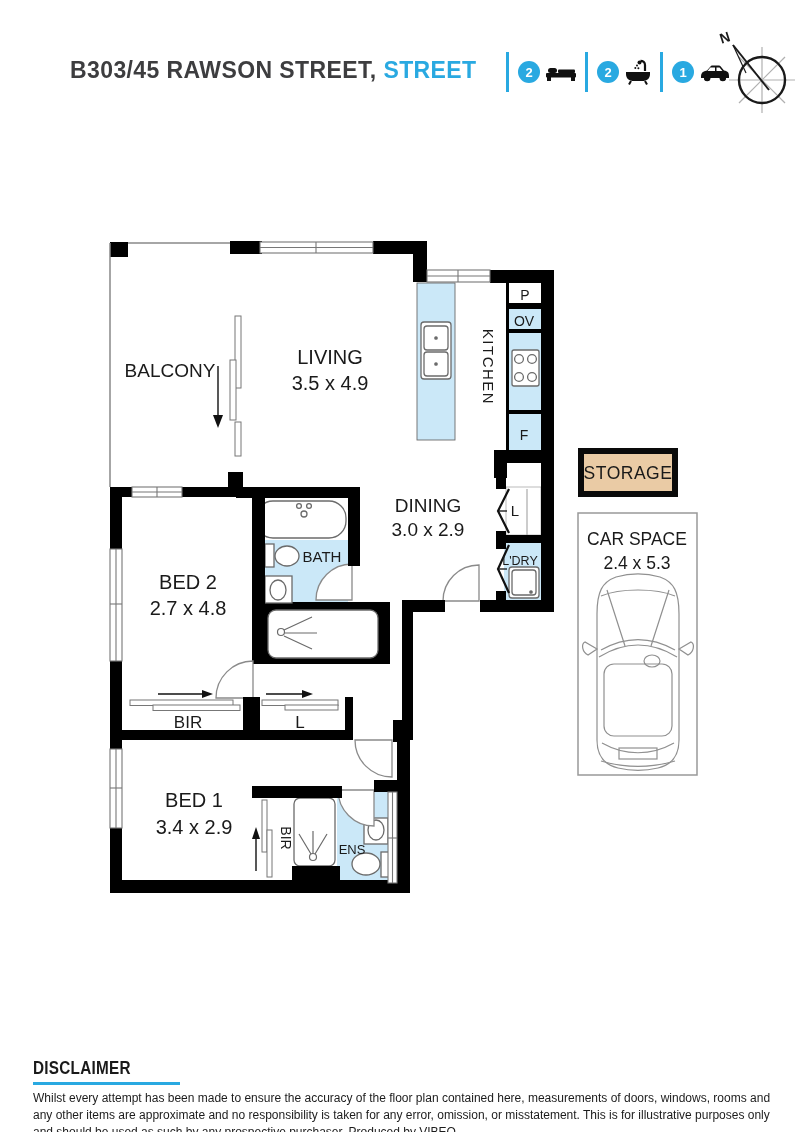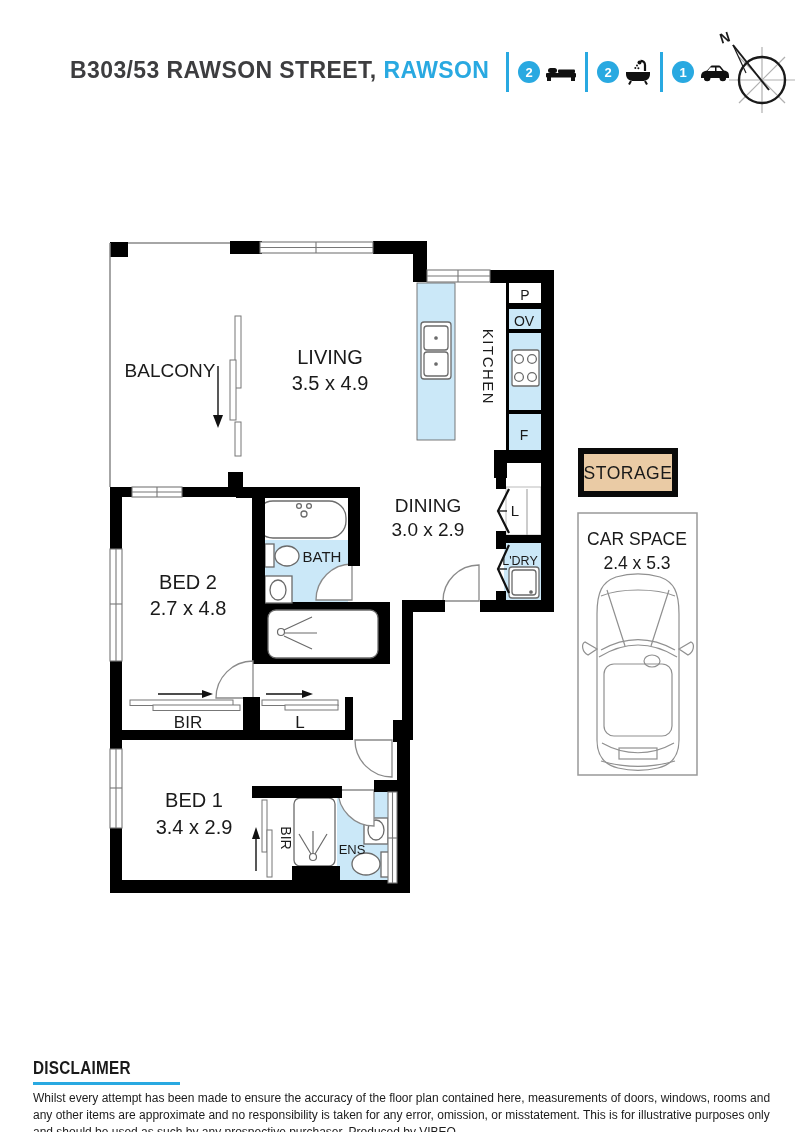--- a/index.html
+++ b/index.html
@@ -250,21 +250,21 @@
         <path d="M597,649 L585,642 C581,644 582,652 588,655 Z" fill="#fff"></path>
         <path d="M679,649 L691,642 C695,644 694,652 688,655 Z" fill="#fff"></path>
         <rect x="604" y="664" width="68" height="72" rx="10"></rect>
         <path d="M602,743 C625,756 651,756 674,743"></path>
         <rect x="619" y="748" width="38" height="11"></rect>
         <path d="M601,761 C625,768 651,768 675,761"></path>
       </g>
     </g>
   </svg>
 
-  <div class="title"><span>B303/53 RAWSON STREET,</span>&nbsp;<span class="suburb">RAWSON</span></div>
+  <div class="title"><span>B303/45 RAWSON STREET,</span>&nbsp;<span class="suburb">STREET</span></div>
 
   <div class="features">
     <span class="sep"></span>
     <span class="feat">
       <span class="badge">2</span>
       <svg width="30" height="20" viewBox="0 0 30 20" fill="#111">
         <rect x="0" y="11" width="30" height="4.5" rx="1"></rect>
         <rect x="1" y="15" width="4" height="4"></rect>
           <rect x="25" y="15" width="4" height="4"></rect>
         <rect x="2" y="6" width="9" height="5" rx="2.5"></rect>

